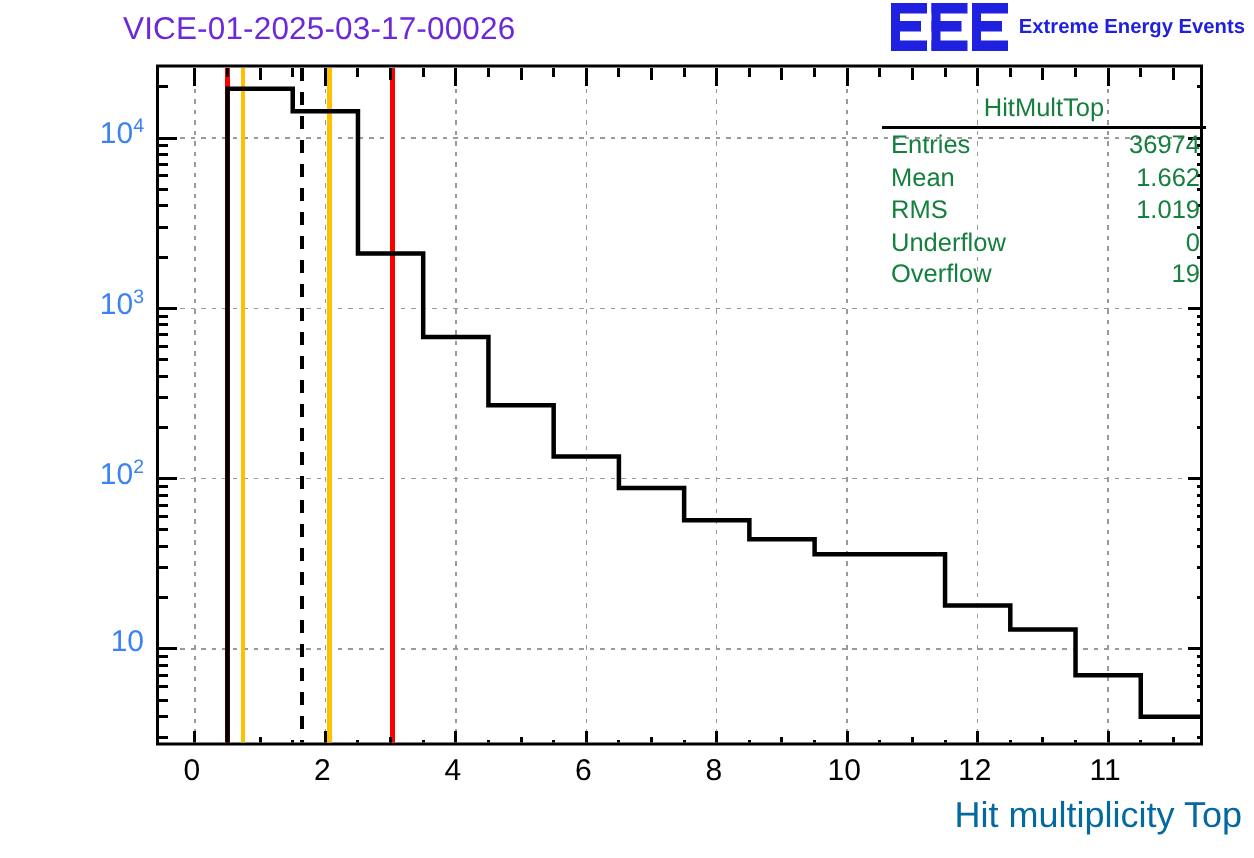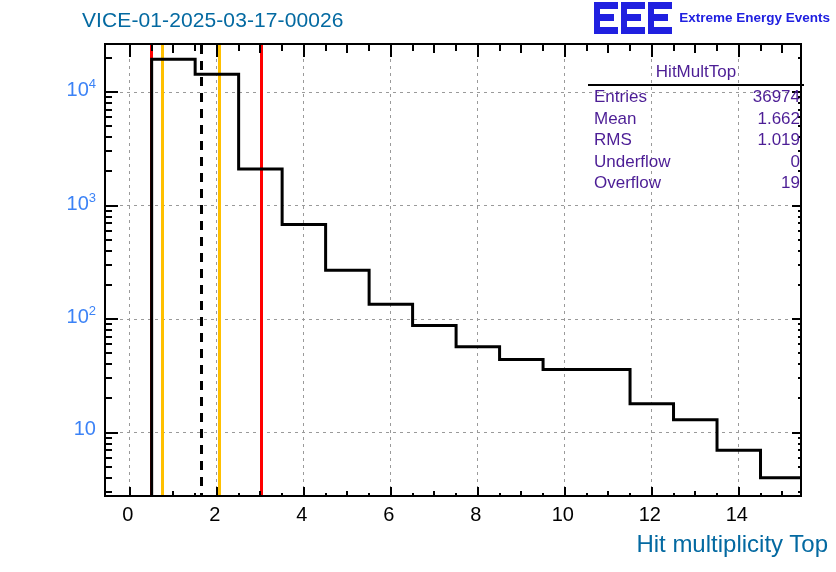--- a/index.html
+++ b/index.html
@@ -7,21 +7,21 @@
   body{
     width:836px;height:572px;background:#ffffff;overflow:hidden;
     font-family:"Liberation Sans","DejaVu Sans",sans-serif;
     -webkit-font-smoothing:antialiased;
   }
   #root{position:relative;width:836px;height:572px;}
 
   
   .plot-title{
     position:absolute;left:82px;top:8px;
-    font-size:21px;color:#0369a1;white-space:nowrap;letter-spacing:.1px;
+    font-size:21px;color:#6d28d9;white-space:nowrap;letter-spacing:.1px;
   }
   .logo-wrap{position:absolute;right:6px;top:2px;display:flex;align-items:center;gap:7px;}
   .logo-eee{display:flex;gap:3px;}
   .eee-letter{
     position:relative;width:24px;height:32px;
   }
   .eee-letter span{
     position:absolute;left:0;background:#2020e0;
   }
   .eee-letter span.b1{top:0;width:24px;height:7px;}
@@ -50,21 +50,21 @@
   .xlab{
     position:absolute;font-size:20px;color:#000;text-align:center;width:40px;
   }
   .axis-title{
     position:absolute;right:8px;top:530px;font-size:24px;color:#0369a1;white-space:nowrap;
   }
 
   
   #stats{
     position:absolute;left:588px;top:62px;width:216px;
-    font-size:17px;color:#4c1d95;background:transparent;
+    font-size:17px;color:#15803d;background:transparent;
   }
   #stats .st-title{
     text-align:center;padding-bottom:2px;border-bottom:2px solid #000;
   }
   #stats .st-row{
     display:flex;justify-content:space-between;line-height:21.5px;padding:0 4px 0 6px;
   }
   #stats .st-row .k{text-align:center;}
   #stats .st-row .v{text-align:left;}
 </style>
@@ -274,21 +274,21 @@
     </div>
 
   <div id="xlabels">
       <div class="xlab" style="left: 107.919px; top: 503px;">0</div>
       <div class="xlab" style="left: 194.897px; top: 503px;">2</div>
       <div class="xlab" style="left: 281.875px; top: 503px;">4</div>
       <div class="xlab" style="left: 368.854px; top: 503px;">6</div>
       <div class="xlab" style="left: 455.832px; top: 503px;">8</div>
       <div class="xlab" style="left: 542.81px; top: 503px;">10</div>
       <div class="xlab" style="left: 629.788px; top: 503px;">12</div>
-      <div class="xlab" style="left: 716.766px; top: 503px;">14</div>
+      <div class="xlab" style="left: 716.766px; top: 503px;">11</div>
     </div>
 
   <div class="axis-title">Hit multiplicity Top</div>
 
   <div id="stats">
     <div class="st-title">HitMultTop</div>
     <div id="stats-rows">
         <div class="st-row">
           <span class="k">Entries</span>
           <span class="v">36974</span>

